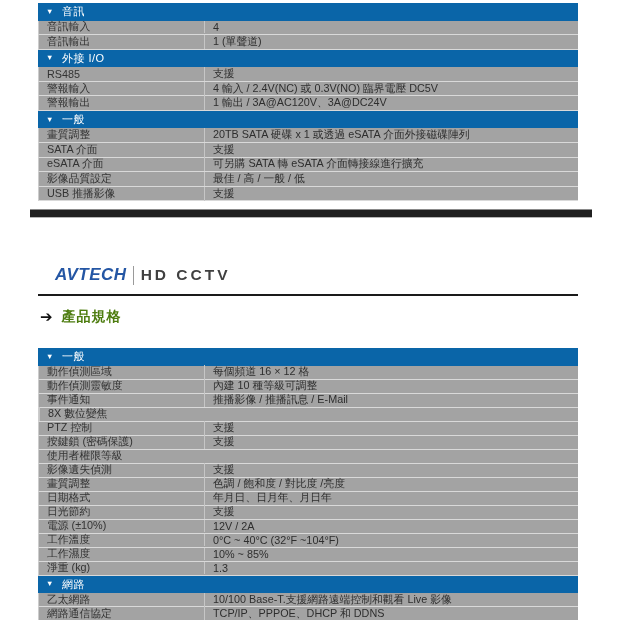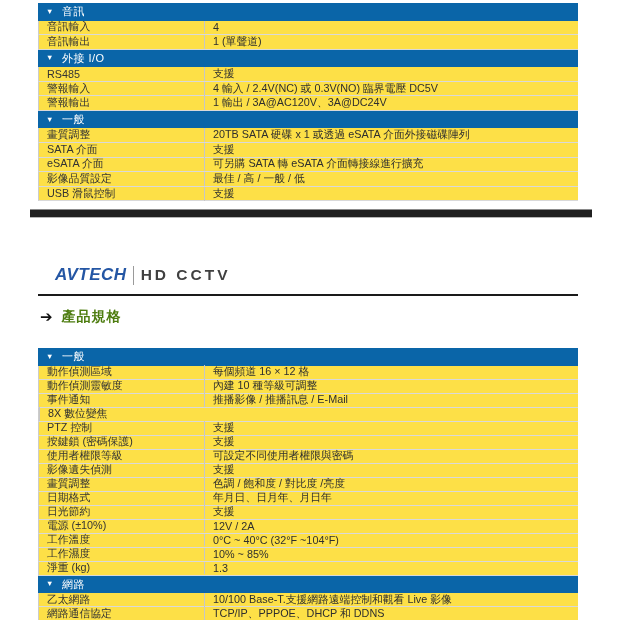--- a/index.html
+++ b/index.html
@@ -7,21 +7,21 @@
               font-family:"Liberation Sans","DejaVu Sans",sans-serif; }
   .abs { position:absolute; }
 
   
   .spec-table { width:540px; }
   .sec-header { height:17.5px; background:var(--header-bg,#0a65a8); color:#fff;
                 display:flex; align-items:center; padding-left:8px;
                 font-size:11px; letter-spacing:0.5px; }
   .sec-header .tri { font-size:7.5px; margin-right:8px; position:relative; top:-0.5px; }
   .spec-row { display:flex; border-bottom:1px solid #d9d9d9; border-left:1px solid #cccccc;
-              align-items:center; background:#fde047; }
+              align-items:center; background:#a3a3a3; }
   .t1 .spec-row { height:14.6px; }
   .t2 .spec-row { height:14px; }
   .cell { font-size:10.8px; color:#333333; white-space:nowrap; overflow:hidden; }
   .cell.label { width:165px; flex:0 0 165px; padding-left:8px; }
   .cell.value { flex:1; border-left:1px solid #c6c6c6; padding-left:8px; color:#2e2e2e; }
 
   
   .page-divider { left:30px; top:209px; width:562px; height:9px;
                   background:#202020; border-top:1px solid #8a8a8a; border-bottom:1px solid #b5b5b5; }
 
@@ -88,21 +88,21 @@
     </div>
     <div class="spec-row">
       <div class="cell label">eSATA 介面</div>
       <div class="cell value">可另購 SATA 轉 eSATA 介面轉接線進行擴充</div>
     </div>
     <div class="spec-row">
       <div class="cell label">影像品質設定</div>
       <div class="cell value">最佳 / 高 / 一般 / 低</div>
     </div>
     <div class="spec-row">
-      <div class="cell label">USB 滑鼠控制</div>
+      <div class="cell label">USB 推播影像</div>
       <div class="cell value">支援</div>
     </div>
   </div>
 
 <div class="abs page-divider"></div>
 
 <div class="abs logo">
   <span class="logo-brand">AVTECH</span>
   <span class="logo-sep"></span>
   <span class="logo-product">HD CCTV</span>
@@ -138,21 +138,20 @@
     <div class="spec-row">
       <div class="cell label">PTZ 控制</div>
       <div class="cell value">支援</div>
     </div>
     <div class="spec-row">
       <div class="cell label">按鍵鎖 (密碼保護)</div>
       <div class="cell value">支援</div>
     </div>
     <div class="spec-row">
       <div class="cell label">使用者權限等級</div>
-      <div class="cell value">可設定不同使用者權限與密碼</div>
     </div>
     <div class="spec-row">
       <div class="cell label">影像遺失偵測</div>
       <div class="cell value">支援</div>
     </div>
     <div class="spec-row">
       <div class="cell label">畫質調整</div>
       <div class="cell value">色調 / 飽和度 / 對比度 /亮度</div>
     </div>
     <div class="spec-row">

